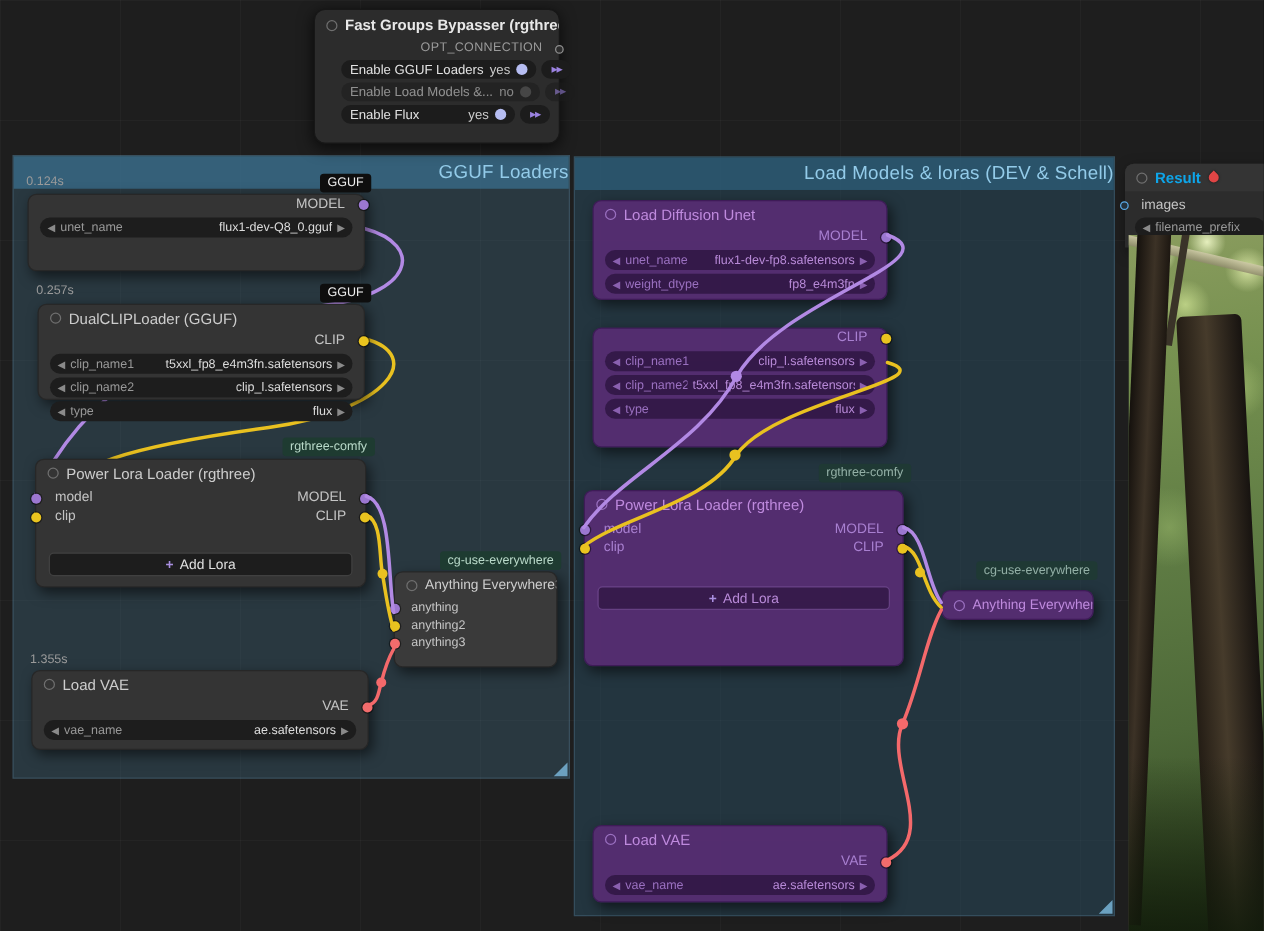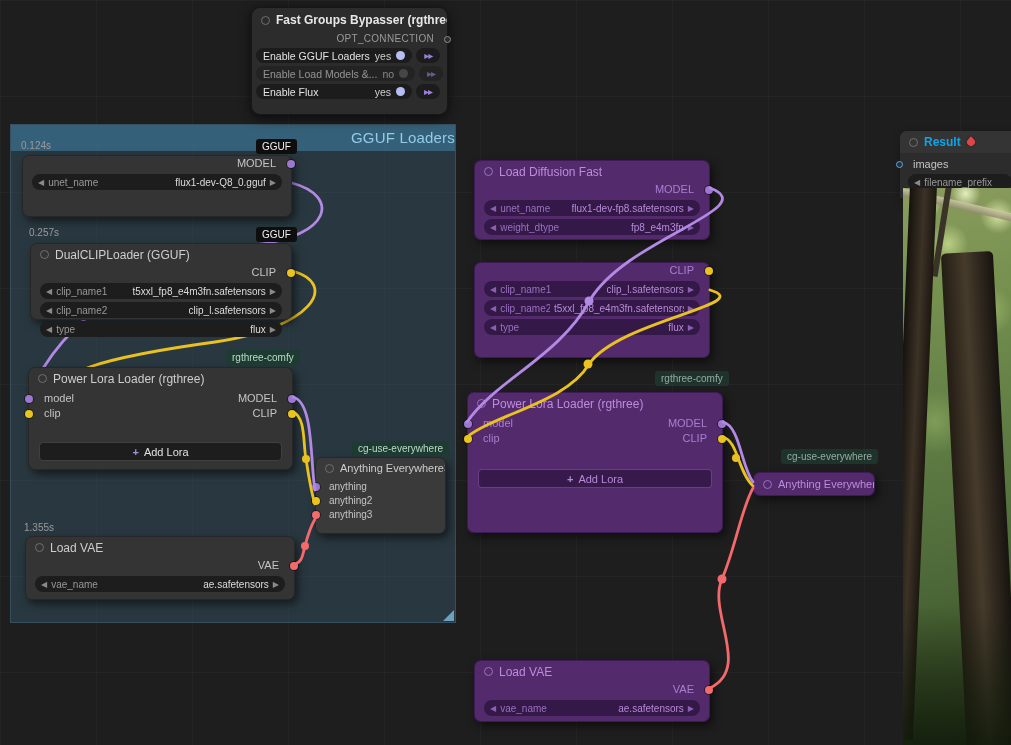--- a/index.html
+++ b/index.html
@@ -71,21 +71,21 @@
   .badge.green{background:#1e3b31;color:#b9d9c9;}
   .badge.fade{opacity:.75;}
   .timing{position:absolute;z-index:4;font-size:10px;color:#9a9a9a;}
 
   
   .bypasser{z-index:5;background:#2c2c2c;border-radius:9px;border:1px solid #171717;
     box-shadow:0 3px 12px rgba(0,0,0,0.65);}
   .bypasser .n-title{height:24px;font-weight:bold;color:#e8e8e8;}
   .bypasser .opt{height:13px;line-height:13px;font-size:10px;color:#9a9a9a;letter-spacing:.3px;
     text-align:right;padding-right:13px;position:relative;margin-bottom:3px;}
-  .t-row{display:flex;gap:4px;margin:3px 7px 0 4px;height:15px;}
+  .t-row{display:flex;gap:4px;margin:3px 7px 0 21px;height:15px;}
   .t-pill{flex:1;display:flex;align-items:center;gap:5px;background:#1c1c1c;border-radius:8px;
     padding:0 7px;font-size:10.5px;}
   .t-label{flex:1;color:#e2e2e2;white-space:nowrap;overflow:hidden;}
   .t-val{color:#cfcfcf;}
   .t-dot{flex:none;width:9px;height:9px;border-radius:50%;}
   .t-dot.on{background:#b6bdf2;} .t-dot.off{background:#5c5c5c;}
   .t-arrow{flex:none;width:24px;background:#1c1c1c;border-radius:8px;color:#9b82e0;
     font-size:10px;line-height:15px;text-align:center;letter-spacing:-1px;}
   .t-row.dim{opacity:.55;}
 
@@ -115,20 +115,23 @@
   .twig{position:absolute;left:36px;top:-6px;width:6px;height:95px;background:#3a3328;transform:rotate(9deg);}
 </style>
 </head>
 <body>
 
 <div id="canvas">
 
   <div class="group g-gguf" style="left:10px;top:124px;width:444px;height:497px;">
     <div class="g-title">GGUF Loaders</div>
   </div>
+  <div class="group g-models" style="left:459px;top:125px;width:431px;height:606px;">
+    <div class="g-title">Load Models &amp; loras (DEV &amp; Schell)</div>
+  </div>
 
   <svg id="wires-under" class="wires" width="1011" height="745">
     <path d="M292,183 C340,196 332,236 255,245 C152,255 62,318 28,397" fill="none" stroke-width="2.8" stroke-linecap="round" stroke="#b289e4"></path>
     <path d="M292,271 C340,284 312,328 215,342 C112,356 50,370 28,412" fill="none" stroke-width="2.8" stroke-linecap="round" stroke="#e9c120"></path>
   </svg>
 
   <div class="node bypasser" style="left:251px;top:7px;width:197px;height:108px;">
     <div class="n-title">
       <span class="cdot"></span>
       <span>Fast Groups Bypasser (rgthree)</span>
@@ -270,21 +273,21 @@
       <span class="warr">◀</span>
       <span class="wname">vae_name</span>
       <span class="wval">ae.safetensors</span>
       <span class="warr">▶</span>
     </div>
   </div>
 
   <div class="node bp" style="left:474px;top:160px;width:236px;height:80px;">
     <div class="n-title">
       <span class="cdot"></span>
-      <span>Load Diffusion Fast</span>
+      <span>Load Diffusion Unet</span>
     </div>
     <div class="row out">
       <span>MODEL</span>
       <span class="port r p-model"></span>
     </div>
     <div class="widget">
       <span class="warr">◀</span>
       <span class="wname">unet_name</span>
       <span class="wval">flux1-dev-fp8.safetensors</span>
       <span class="warr">▶</span>

